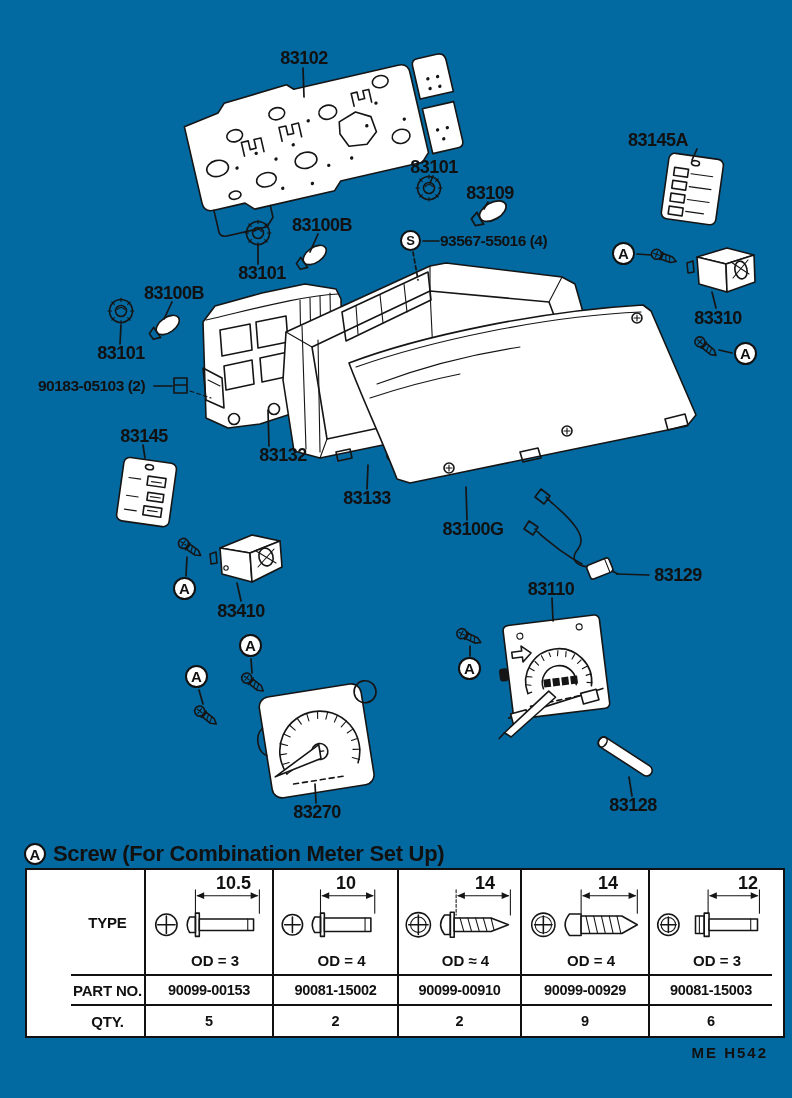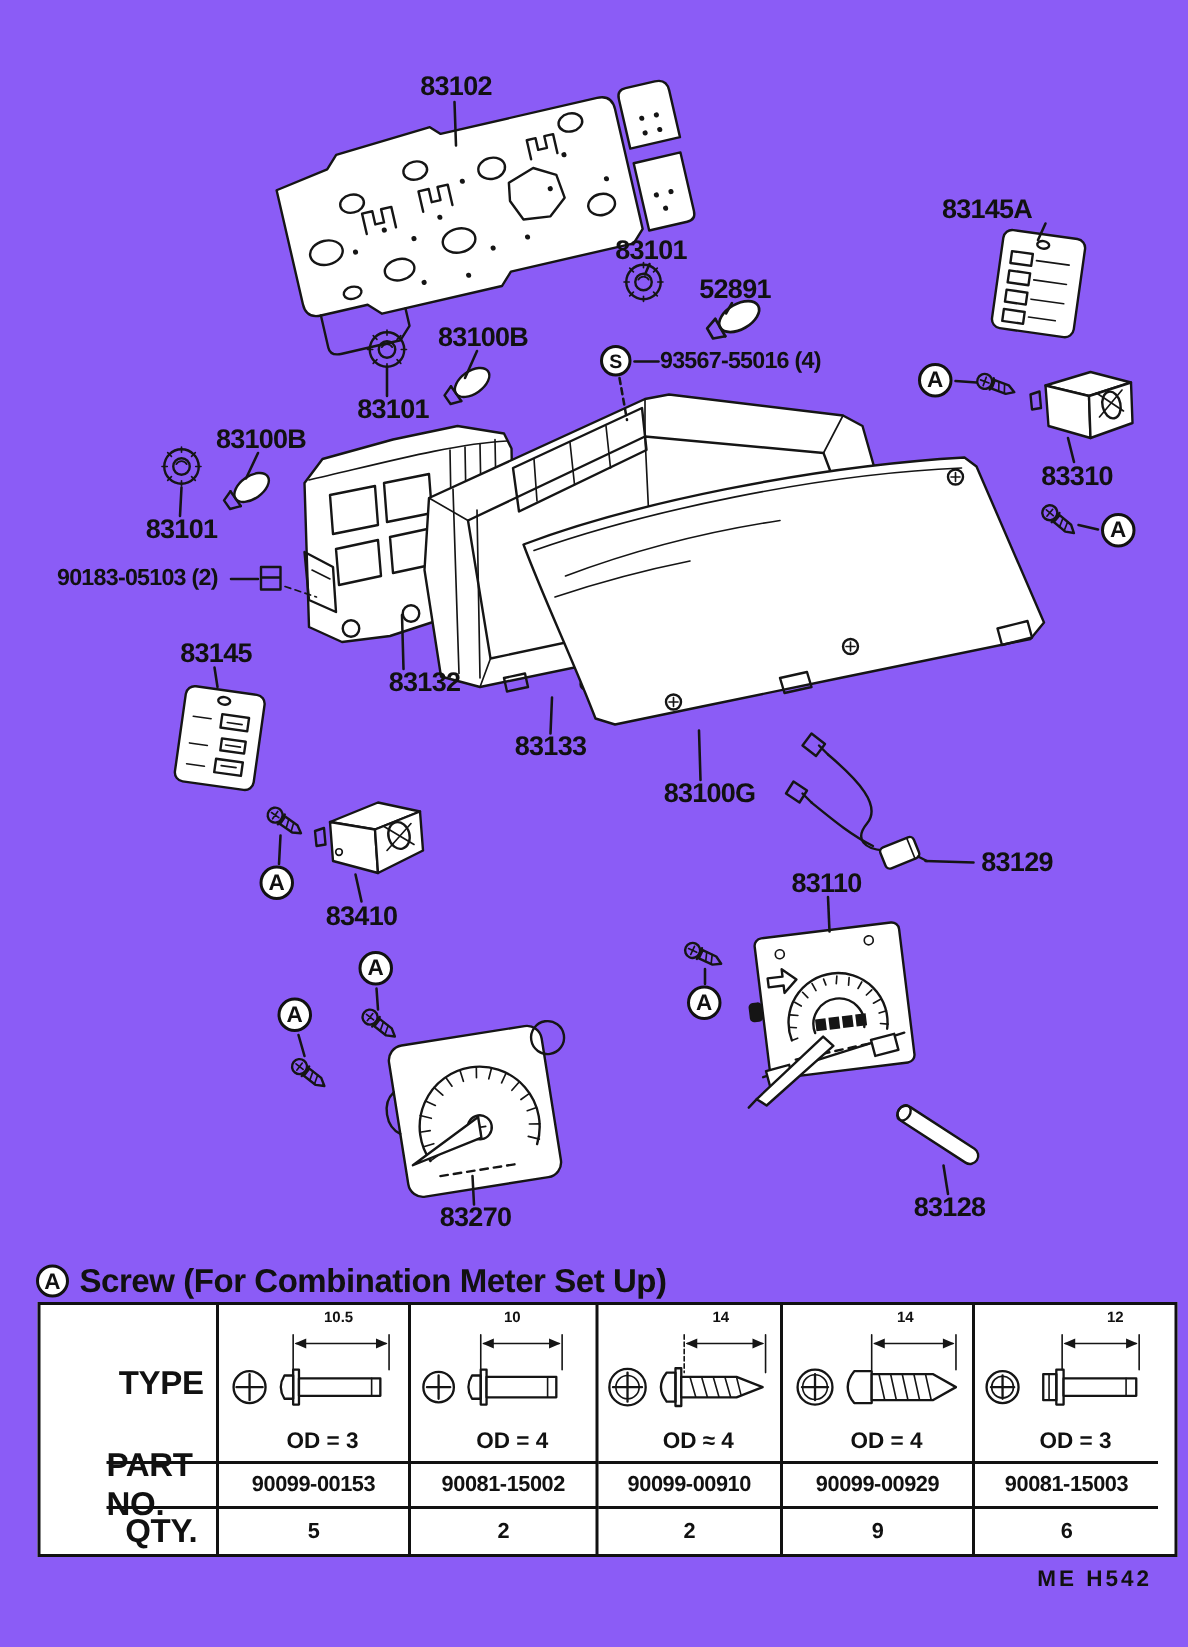--- a/index.html
+++ b/index.html
@@ -1,16 +1,16 @@
 <!DOCTYPE html>
 <html><head>
 <meta charset="utf-8">
 <style>
   html,body{margin:0;padding:0;background:#e8e8e8;}
-  .page{position:relative;width:792px;height:1098px;background:#8b5cf6;margin:0 auto;
+  .page{position:relative;width:792px;height:1098px;background:#0369a1;margin:0 auto;
         font-family:"Liberation Sans",sans-serif;color:#111;overflow:hidden;}
   svg{position:absolute;left:0;top:0;}
   svg .ln{stroke:#151515;stroke-width:1.6;fill:none;stroke-linejoin:round;stroke-linecap:round;}
   svg .fw{fill:#ffffff;}
   svg .fb{fill:#151515;stroke:none;}
   svg .thin{stroke-width:1.1;}
   .plabel{position:absolute;transform:translate(-50%,-50%);font-size:18px;font-weight:bold;
           letter-spacing:-0.5px;white-space:nowrap;}
   .plabel.small{font-size:15.5px;}
   .plabel.leftal{transform:translate(0,-50%);}
@@ -23,24 +23,24 @@
   .legend{position:absolute;left:24px;top:841px;display:flex;align-items:center;gap:7px;}
   .legend .amark{position:static;width:22px;height:22px;flex:none;}
   .legend .ltext{font-size:22px;font-weight:bold;letter-spacing:-0.3px;}
   .ptable{position:absolute;left:25px;top:868px;width:756px;border:2.6px solid #111;
           display:grid;grid-template-columns:119px 128px 125px 123px 128px 122px;
           grid-template-rows:106px 30px 30px;box-sizing:content-box;background:#fff;}
   .tcell{border-right:2px solid #111;border-bottom:2px solid #111;display:flex;
          align-items:center;justify-content:center;position:relative;box-sizing:border-box;}
   .tcell.lastcol{border-right:none;}
   .tcell.lastrow{border-bottom:none;}
-  .rowhead{font-weight:bold;font-size:22px;letter-spacing:-0.2px;margin-left:44px;}
+  .rowhead{font-weight:bold;font-size:15px;letter-spacing:-0.2px;margin-left:44px;}
   .cellval{font-weight:bold;font-size:14.5px;letter-spacing:-0.3px;}
   .screw-cell{flex-direction:column;justify-content:flex-start;}
-  .dim-num{position:absolute;top:3px;font-size:10px;font-weight:bold;}
+  .dim-num{position:absolute;top:3px;font-size:18px;font-weight:bold;}
   .od-text{position:absolute;bottom:5px;left:0;right:0;text-align:center;
            font-size:15px;font-weight:bold;padding-left:12px;}
   .screw-art{position:absolute;top:16px;left:50%;transform:translateX(-50%);}
   .footer-code{position:absolute;right:24px;top:1044px;font-size:15px;font-weight:bold;
                letter-spacing:2px;}
 </style>
 </head>
 <body>
 
 <div class="page">
@@ -285,21 +285,21 @@
       <path d="M470,646 L470,656"></path>
       <path d="M316,803 L315,784"></path>
       <path d="M632,796 L629,777"></path>
       <path d="M251,659 L252,673"></path>
       <path d="M199,690 L203,704"></path>
     </g>
   </svg>
 
   <div class="plabel" style="left:304px;top:58px">83102</div>
   <div class="plabel" style="left:434px;top:167px">83101</div>
-  <div class="plabel" style="left:490px;top:193px">52891</div>
+  <div class="plabel" style="left:490px;top:193px">83109</div>
   <div class="plabel" style="left:322px;top:225px">83100B</div>
   <div class="plabel" style="left:262px;top:273px">83101</div>
   <div class="plabel small leftal" style="left:440px;top:241px">93567-55016 (4)</div>
   <div class="plabel" style="left:658px;top:140px">83145A</div>
   <div class="plabel" style="left:718px;top:318px">83310</div>
   <div class="plabel" style="left:174px;top:293px">83100B</div>
   <div class="plabel" style="left:121px;top:353px">83101</div>
   <div class="plabel small leftal" style="left:38px;top:386px">90183-05103 (2)</div>
   <div class="plabel" style="left:144px;top:436px">83145</div>
   <div class="plabel" style="left:283px;top:455px">83132</div>

